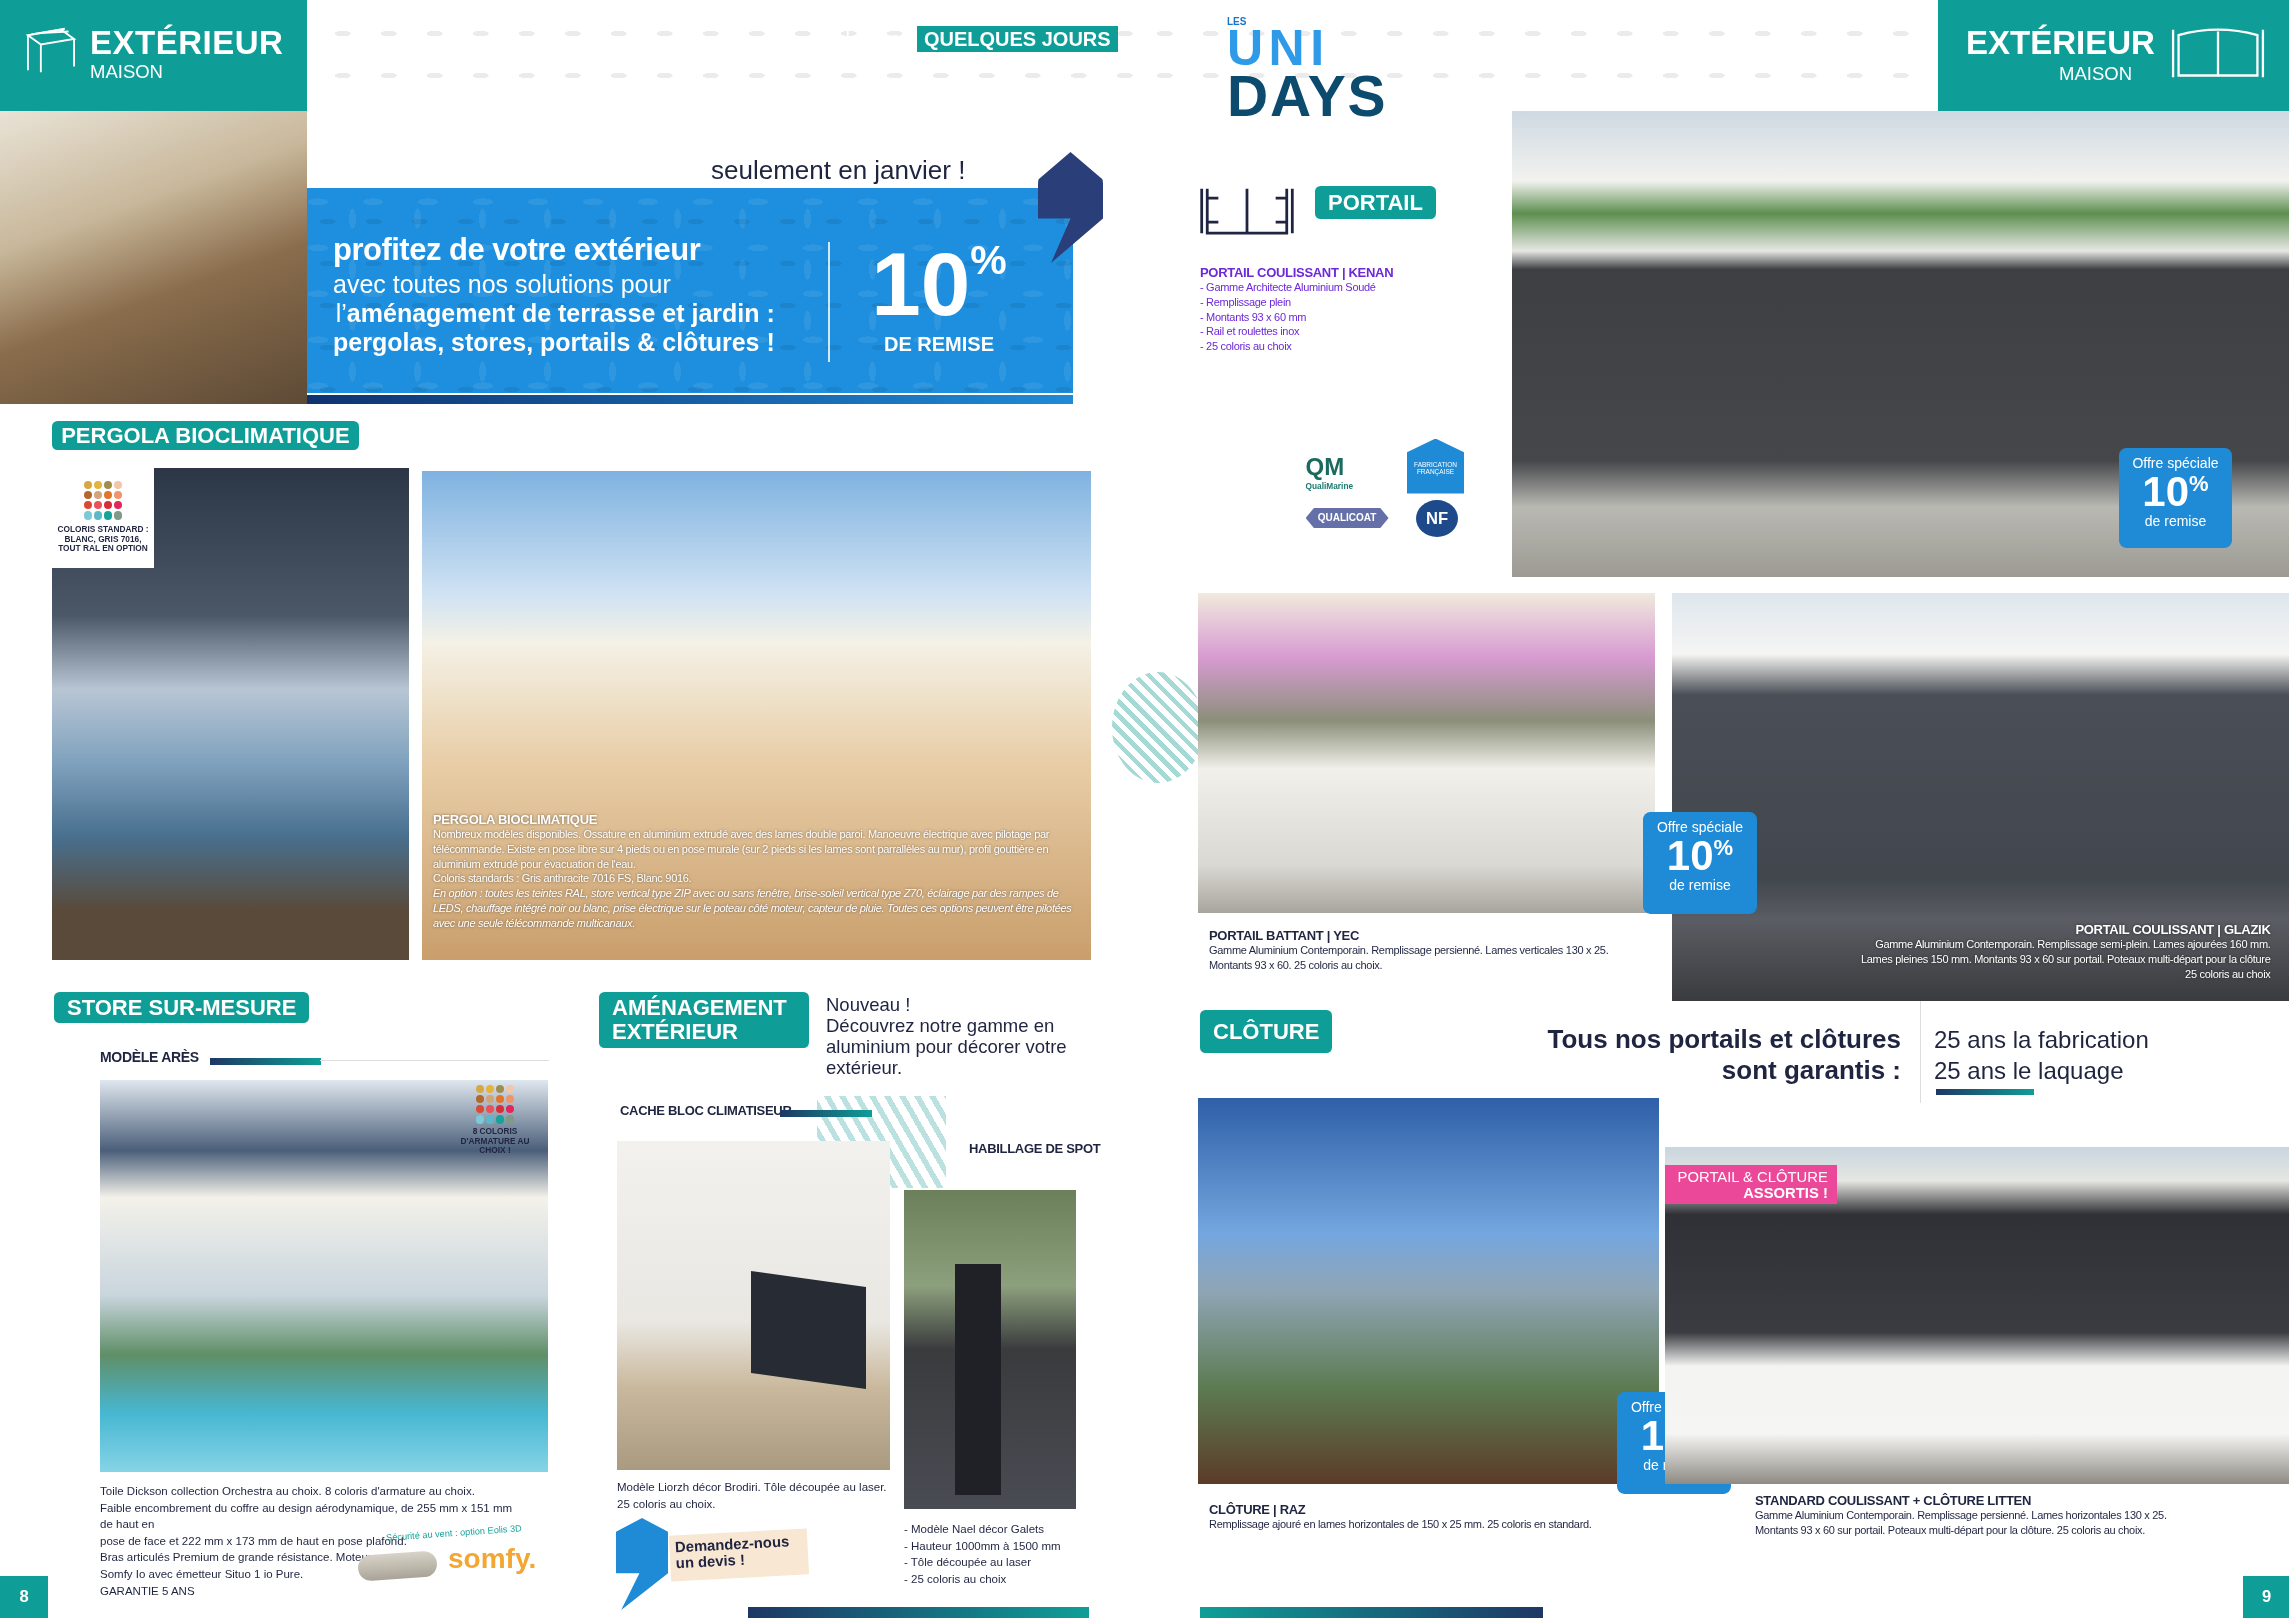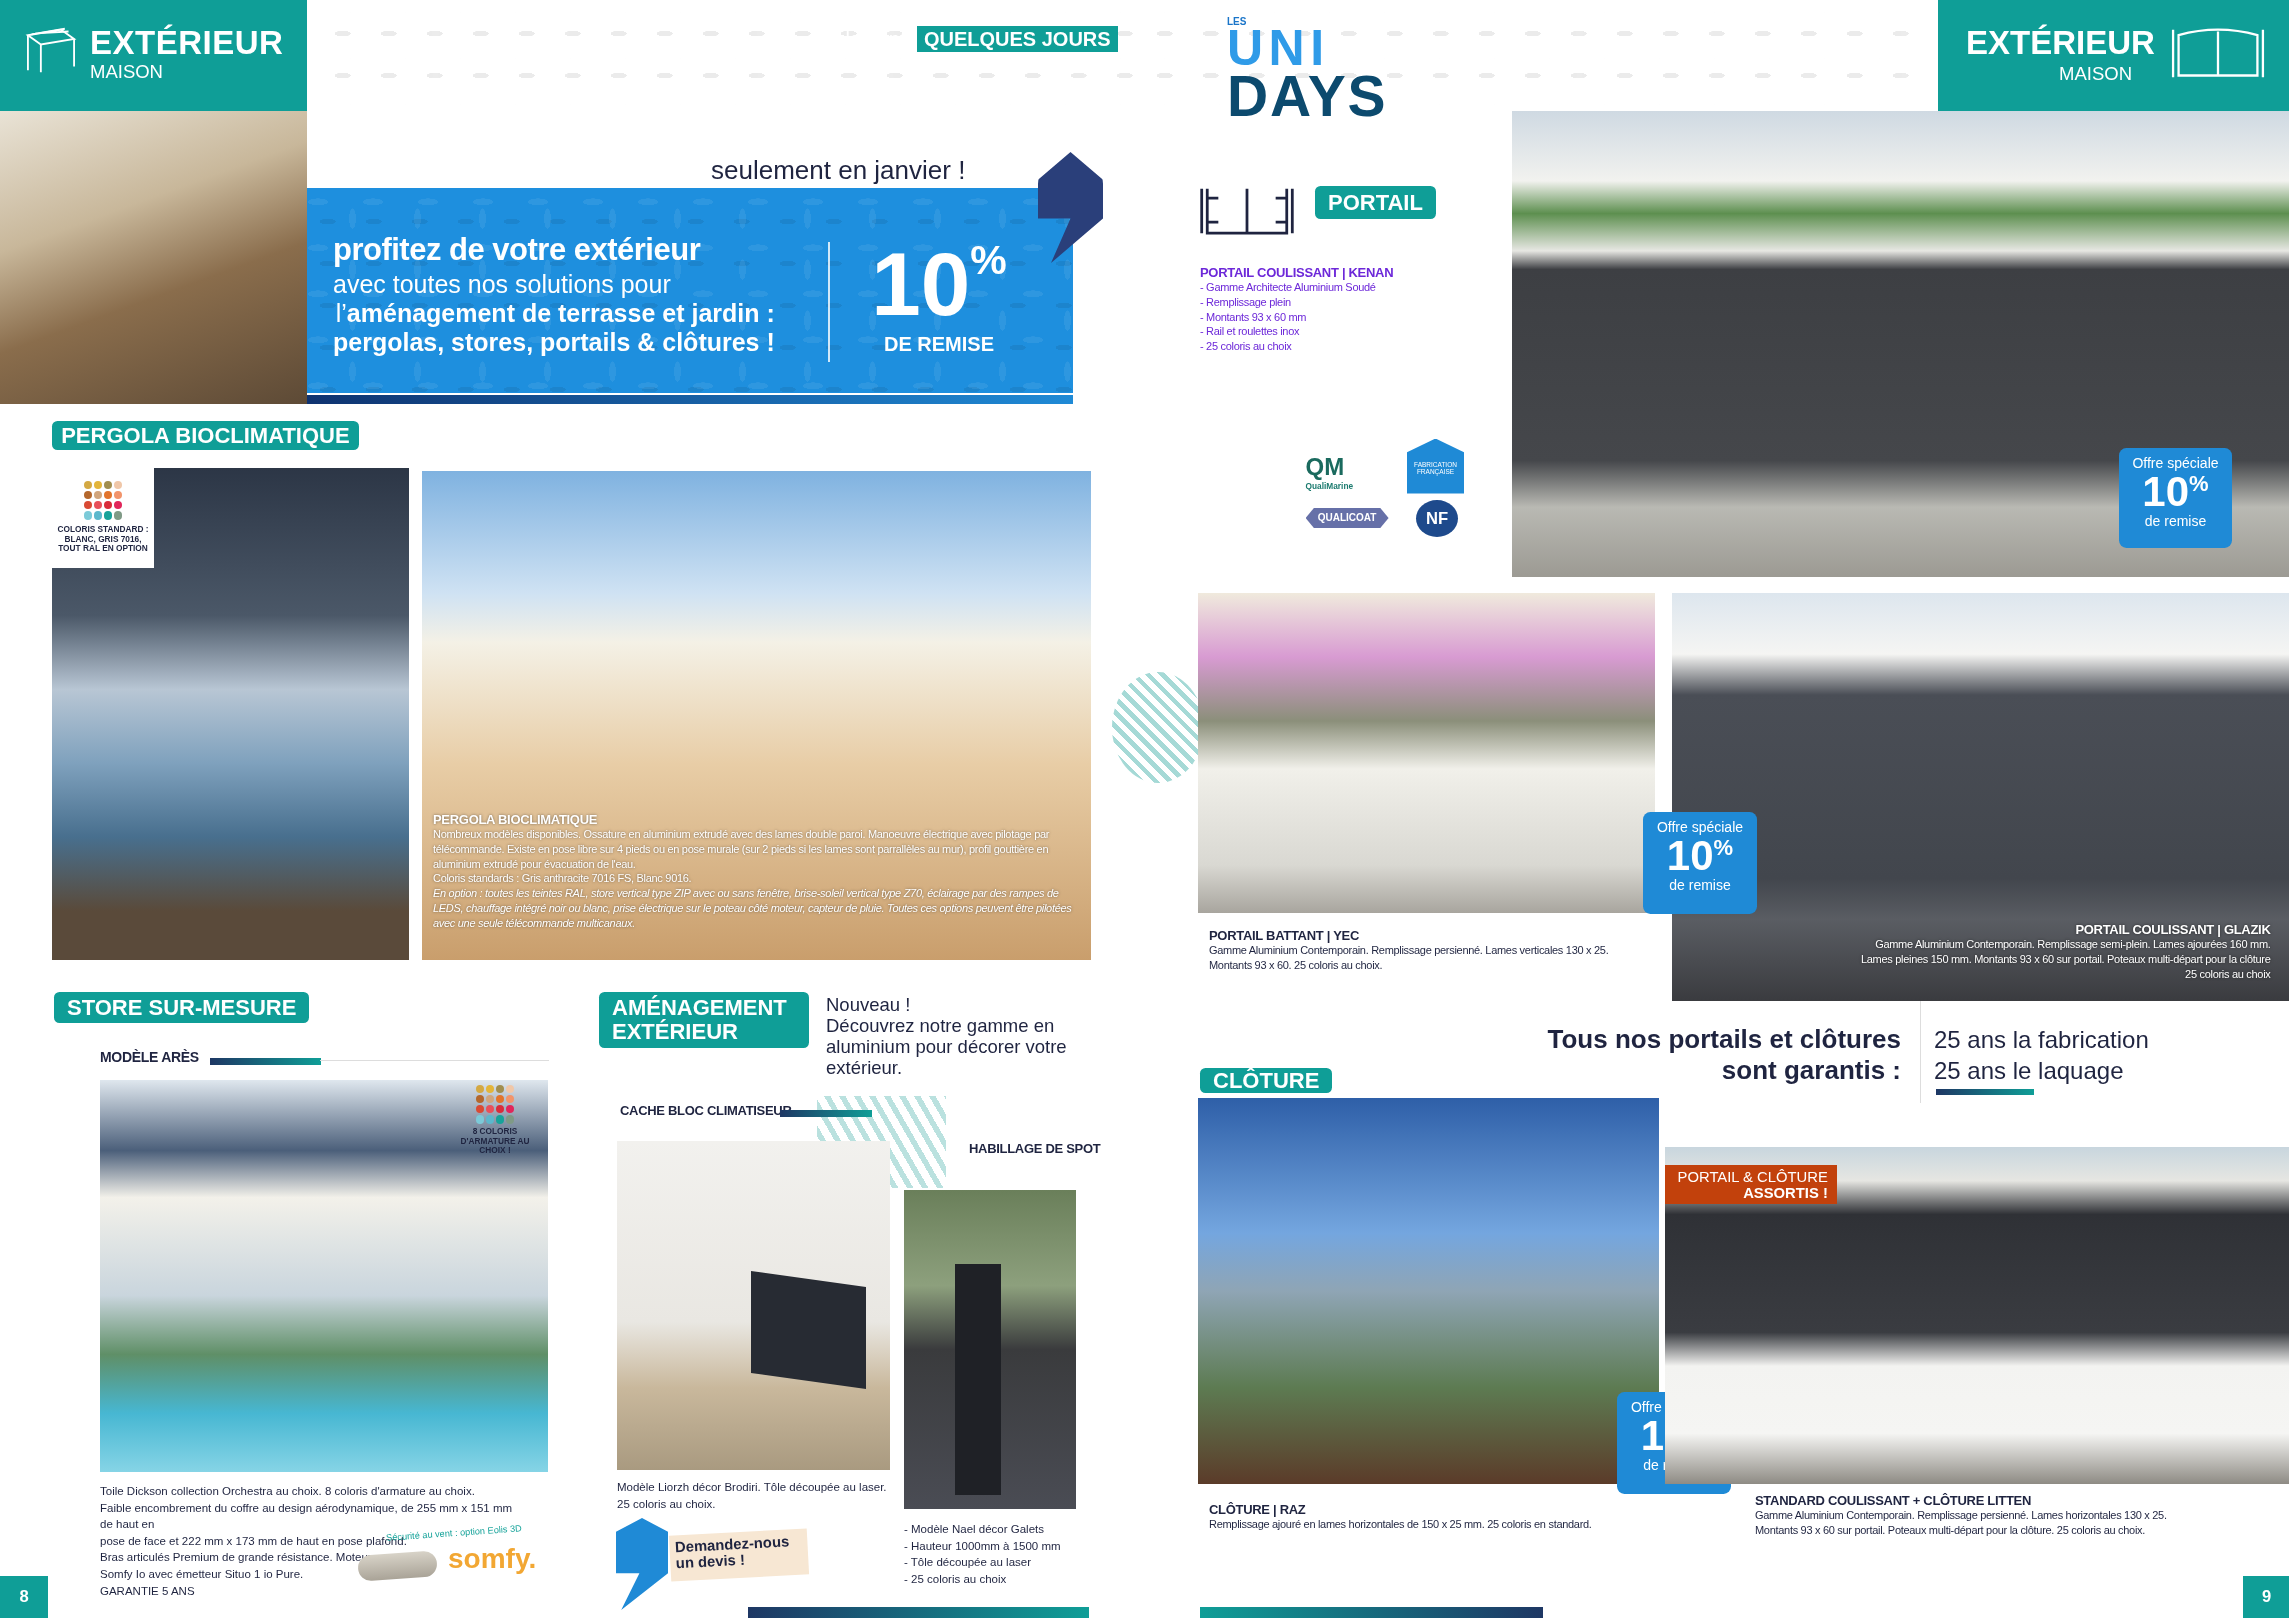--- a/index.html
+++ b/index.html
@@ -268,40 +268,40 @@
   <div class="o1">Offre spéciale</div>
   <div class="o2"><span>10</span><sup>%</sup></div>
   <div class="o3">de remise</div>
 </div>
 <div class="abs cond" style="left:1209px; top:928px; color:#1f2440;">
   <div class="caption-title">PORTAIL BATTANT | YEC</div>
   <div class="caption-text">Gamme Aluminium Contemporain. Remplissage persienné. Lames verticales 130 x 25.</div>
   <div class="caption-text">Montants 93 x 60. 25 coloris au choix.</div>
 </div>
 
-<div class="abs section-tag" style="left:1200px; top:1068px; font-size:22px; padding:0 13px;">CLÔTURE</div>
+<div class="abs section-tag" style="left:1200px; top:1010px; font-size:22px; padding:9px 13px;">CLÔTURE</div>
 <div class="abs" style="left:1495px; top:1024px; width:406px; text-align:right; color:#1f2440; font-size:26px; font-weight:900; line-height:31px;">
   <div>Tous nos portails et clôtures</div>
   <div>sont garantis :</div>
 </div>
 <div class="abs" style="left:1920px; top:1001px; width:0.9px; height:102px; background:#ddd;"></div>
 <div class="abs" style="left:1934px; top:1024px; font-size:24px; color:#1f2440; line-height:31px;">
   <div>25 ans la fabrication</div>
   <div>25 ans le laquage</div>
 </div>
 <div class="abs bar-grad" style="left:1936px; top:1089px; width:98px; height:5.5px;"></div>
 
 <div class="abs photo ph-raz" style="left:1198px; top:1098px; width:461px; height:386px;"></div>
 <div class="abs offer" style="left:1617px; top:1392px; width:114px; height:102px;">
   <div class="o1">Offre spéciale</div>
   <div class="o2"><span>10</span><sup>%</sup></div>
   <div class="o3">de remise</div>
 </div>
 <div class="abs photo ph-litten" style="left:1665px; top:1147px; width:625px; height:337px;"></div>
-<div class="abs" style="left:1665px; top:1165px; width:172px; background:#c2410c; color:#fff; text-align:right; padding:3.7px 9.2px;">
+<div class="abs" style="left:1665px; top:1165px; width:172px; background:#ec4899; color:#fff; text-align:right; padding:3.7px 9.2px;">
   <div style="font-size:14.8px;">PORTAIL &amp; CLÔTURE</div>
   <div style="font-size:14.8px; font-weight:900;">ASSORTIS !</div>
 </div>
 <div class="abs cond" style="left:1209px; top:1502px; color:#1f2440;">
   <div class="caption-title">CLÔTURE | RAZ</div>
   <div class="caption-text">Remplissage ajouré en lames horizontales de 150 x 25 mm. 25 coloris en standard.</div>
 </div>
 <div class="abs cond" style="left:1755px; top:1493px; color:#1f2440;">
   <div class="caption-title">STANDARD COULISSANT + CLÔTURE LITTEN</div>
   <div class="caption-text">Gamme Aluminium Contemporain. Remplissage persienné. Lames horizontales 130 x 25.</div>

